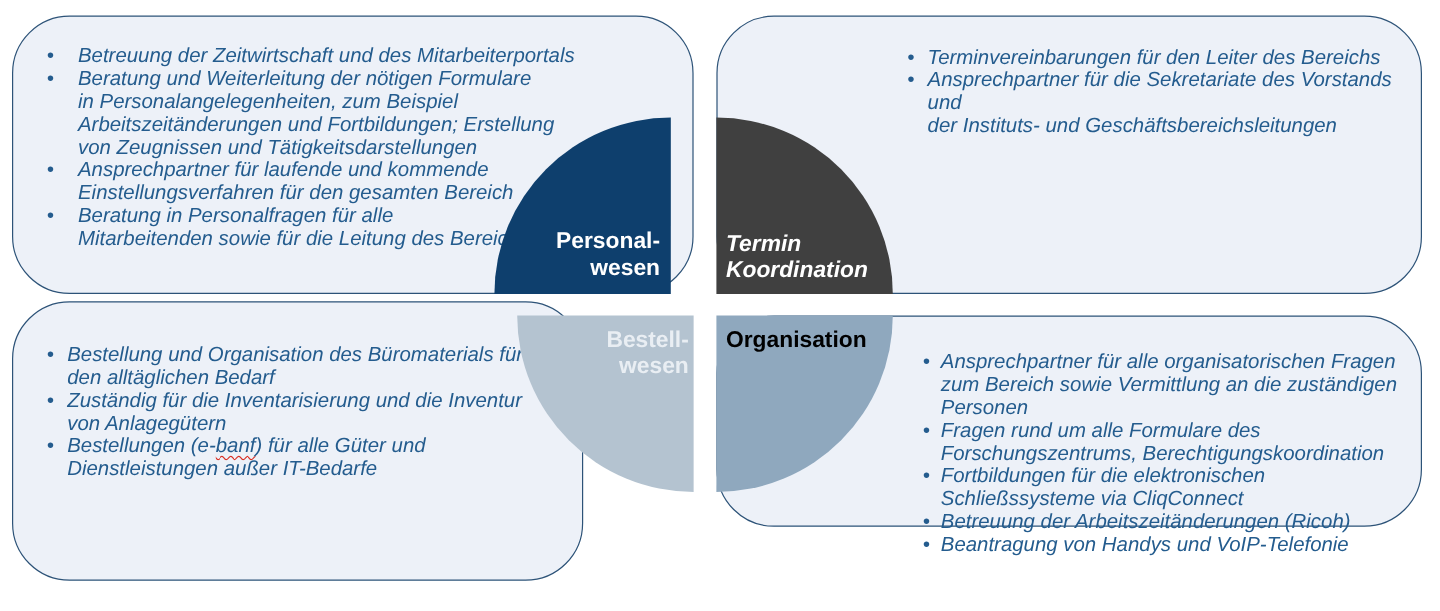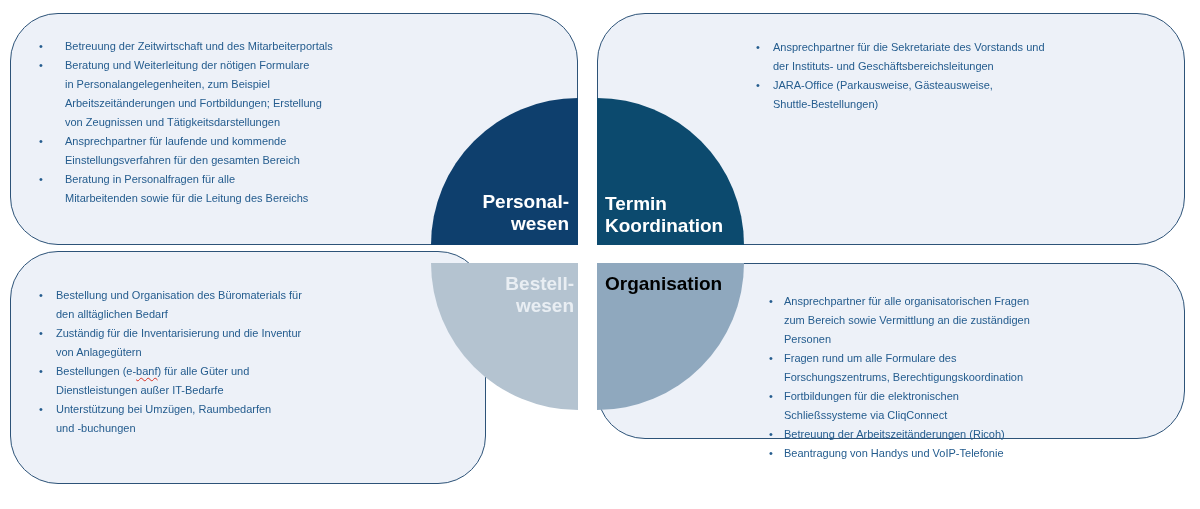--- a/index.html
+++ b/index.html
@@ -25,22 +25,23 @@
   .card-tl { left: 10px;  top: 13px;  width: 568px; height: 232px; }
   .card-tr { left: 597px; top: 13px;  width: 588px; height: 232px; }
   .card-bl { left: 10px;  top: 251px; width: 476px; height: 233px; }
   .card-br { left: 597px; top: 263px; width: 588px; height: 176px; }
 
   ul.bullets {
     list-style: none;
     margin: 0;
     padding: 0;
     color: var(--text-color, #245c8e);
-    font-size: 11px;
+    font-size: 17px;
     line-height: 19px;
+    font-style: italic;
   }
   ul.bullets li {
     position: relative;
     white-space: pre-line;
   }
   ul.bullets li::before {
     content: "\2022";
     position: absolute;
     left: 0;
     top: 0;
@@ -52,21 +53,21 @@
   .card-bl ul.bullets { margin: 34px 12px 0 28px; }
   .card-bl ul.bullets li { padding-left: 17px; }
   .card-br ul.bullets { margin: 28px 12px 0 171px; }
   .card-br ul.bullets li { padding-left: 15px; }
 
   .wedge {
     position: absolute;
     width: 147px;
     height: 147px;
   }
-  .wedge-personalwesen    { left: 431px; top: 98px;  border-top-left-radius: 100%; }
+  .wedge-personalwesen    { left: 412px; top: 98px;  border-top-left-radius: 100%; }
   .wedge-terminkoordination { left: 597px; top: 98px; border-top-right-radius: 100%; }
   .wedge-bestellwesen     { left: 431px; top: 263px; border-bottom-left-radius: 100%; }
   .wedge-organisation     { left: 597px; top: 263px; border-bottom-right-radius: 100%; }
 
   .wedge-label {
     position: absolute;
     font-weight: bold;
     font-size: 19px;
     line-height: 22px;
     white-space: pre-line;
@@ -97,37 +98,34 @@
 von Zeugnissen und Tätigkeitsdarstellungen</li>
         <li>Ansprechpartner für laufende und kommende
 Einstellungsverfahren für den gesamten Bereich</li>
         <li>Beratung in Personalfragen für alle
 Mitarbeitenden sowie für die Leitung des Bereichs</li>
       </ul>
   </div>
 
   <div class="card card-tr">
     <ul class="bullets">
+        <li>Terminvereinbarungen für den Leiter des Bereichs</li>
         <li>Ansprechpartner für die Sekretariate des Vorstands und
 der Instituts- und Geschäftsbereichsleitungen</li>
-        <li>JARA-Office (Parkausweise, Gästeausweise,
-Shuttle-Bestellungen)</li>
       </ul>
   </div>
 
   <div class="card card-bl">
     <ul class="bullets">
         <li>Bestellung und Organisation des Büromaterials für
 den alltäglichen Bedarf</li>
         <li>Zuständig für die Inventarisierung und die Inventur
 von Anlagegütern</li>
         <li>Bestellungen (e-<span class="squiggle" style="text-decoration-color:#d93025">banf</span>) für alle Güter und
 Dienstleistungen außer IT-Bedarfe</li>
-        <li>Unterstützung bei Umzügen, Raumbedarfen
-und -buchungen</li>
       </ul>
   </div>
 
   <div class="card card-br">
     <ul class="bullets">
         <li>Ansprechpartner für alle organisatorischen Fragen
 zum Bereich sowie Vermittlung an die zuständigen
 Personen</li>
         <li>Fragen rund um alle Formulare des
 Forschungszentrums, Berechtigungskoordination</li>
@@ -136,21 +134,21 @@
         <li>Betreuung der Arbeitszeitänderungen (Ricoh)</li>
         <li>Beantragung von Handys und VoIP-Telefonie</li>
       </ul>
   </div>
 
   <div class="wedge wedge-personalwesen" style="background: rgb(14, 63, 109);">
     <span class="wedge-label" style="color: rgb(255, 255, 255);">Personal-
 wesen</span>
   </div>
 
-  <div class="wedge wedge-terminkoordination" style="background: #0c4a6e;">
+  <div class="wedge wedge-terminkoordination" style="background: #404040; font-style: italic;">
     <span class="wedge-label" style="color: rgb(255, 255, 255);">Termin
 Koordination</span>
   </div>
 
   <div class="wedge wedge-bestellwesen" style="background: rgb(180, 195, 208);">
     <span class="wedge-label" style="color: rgb(233, 238, 243);">Bestell-
 wesen</span>
   </div>
 
   <div class="wedge wedge-organisation" style="background: rgb(143, 168, 190);">

